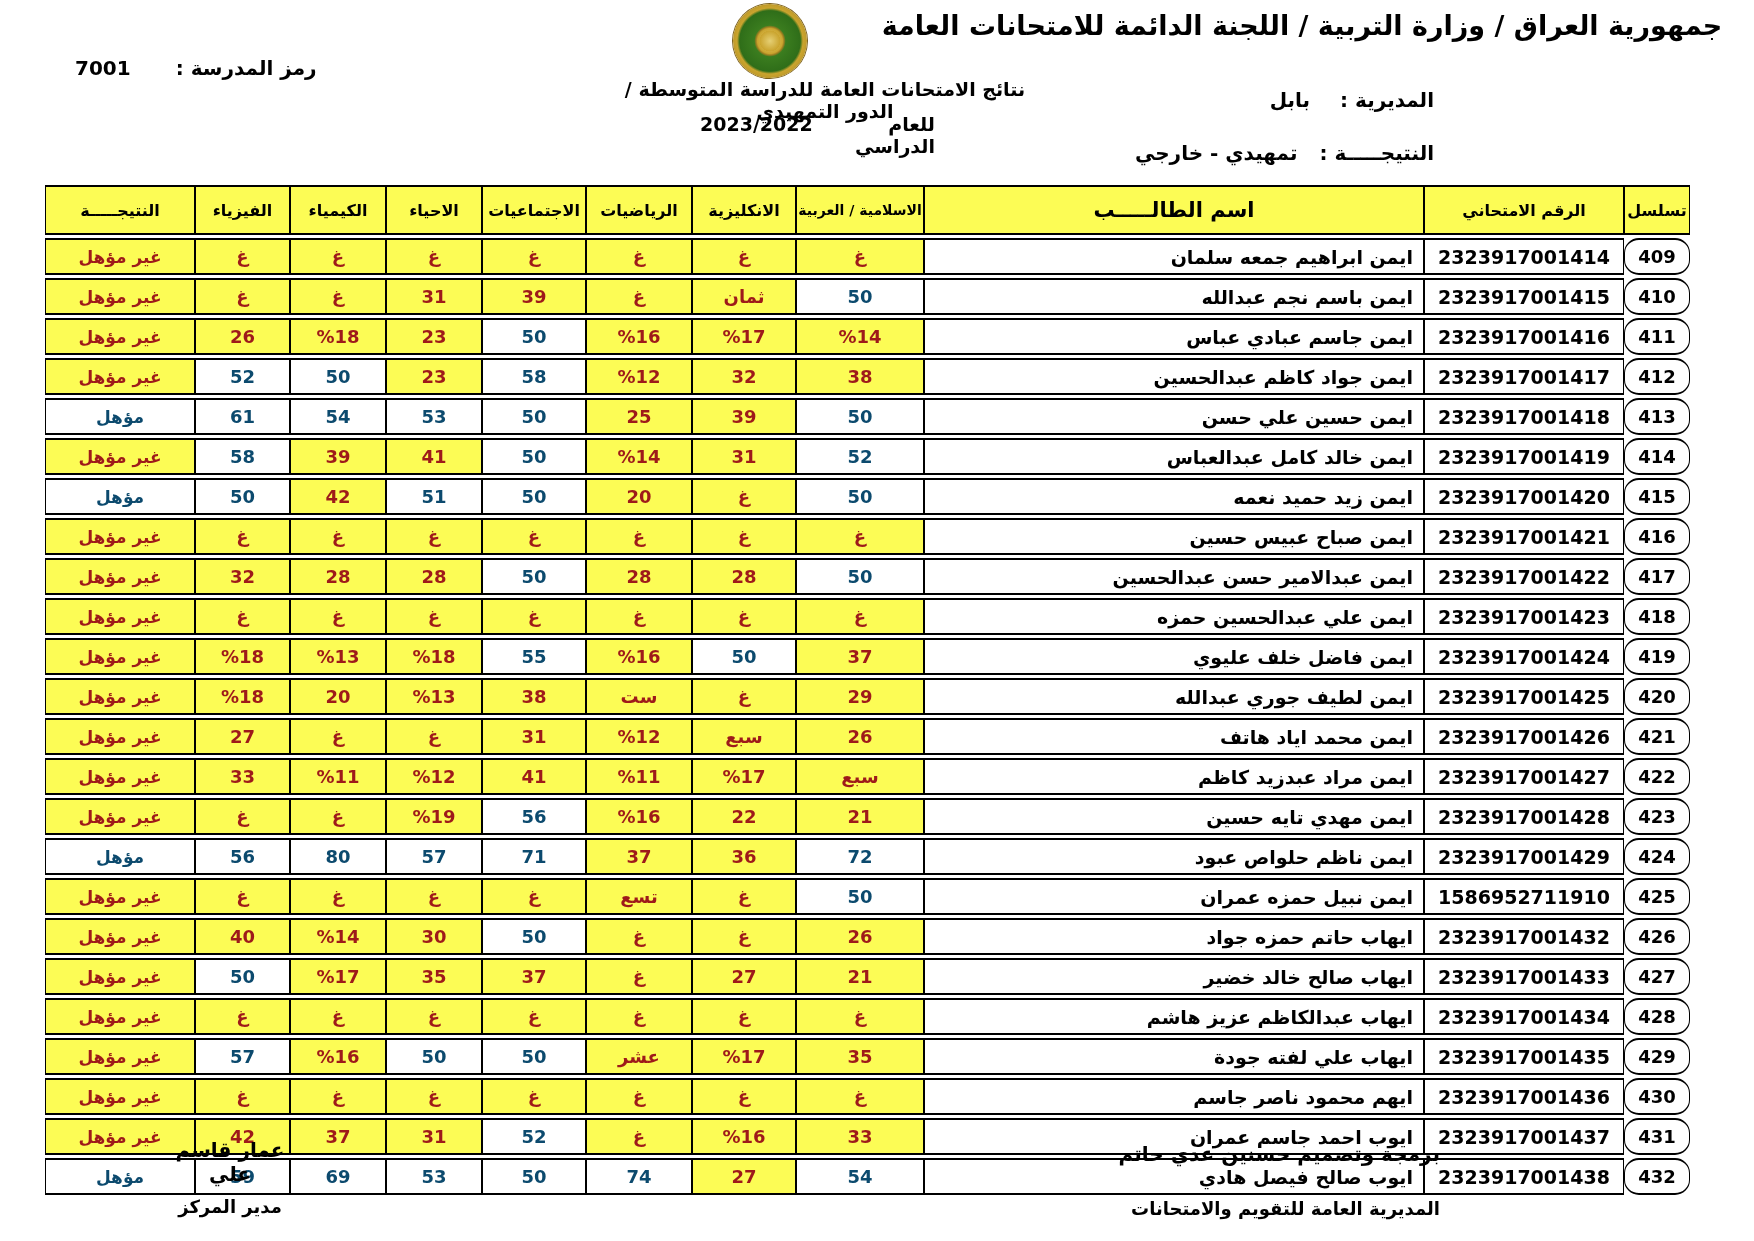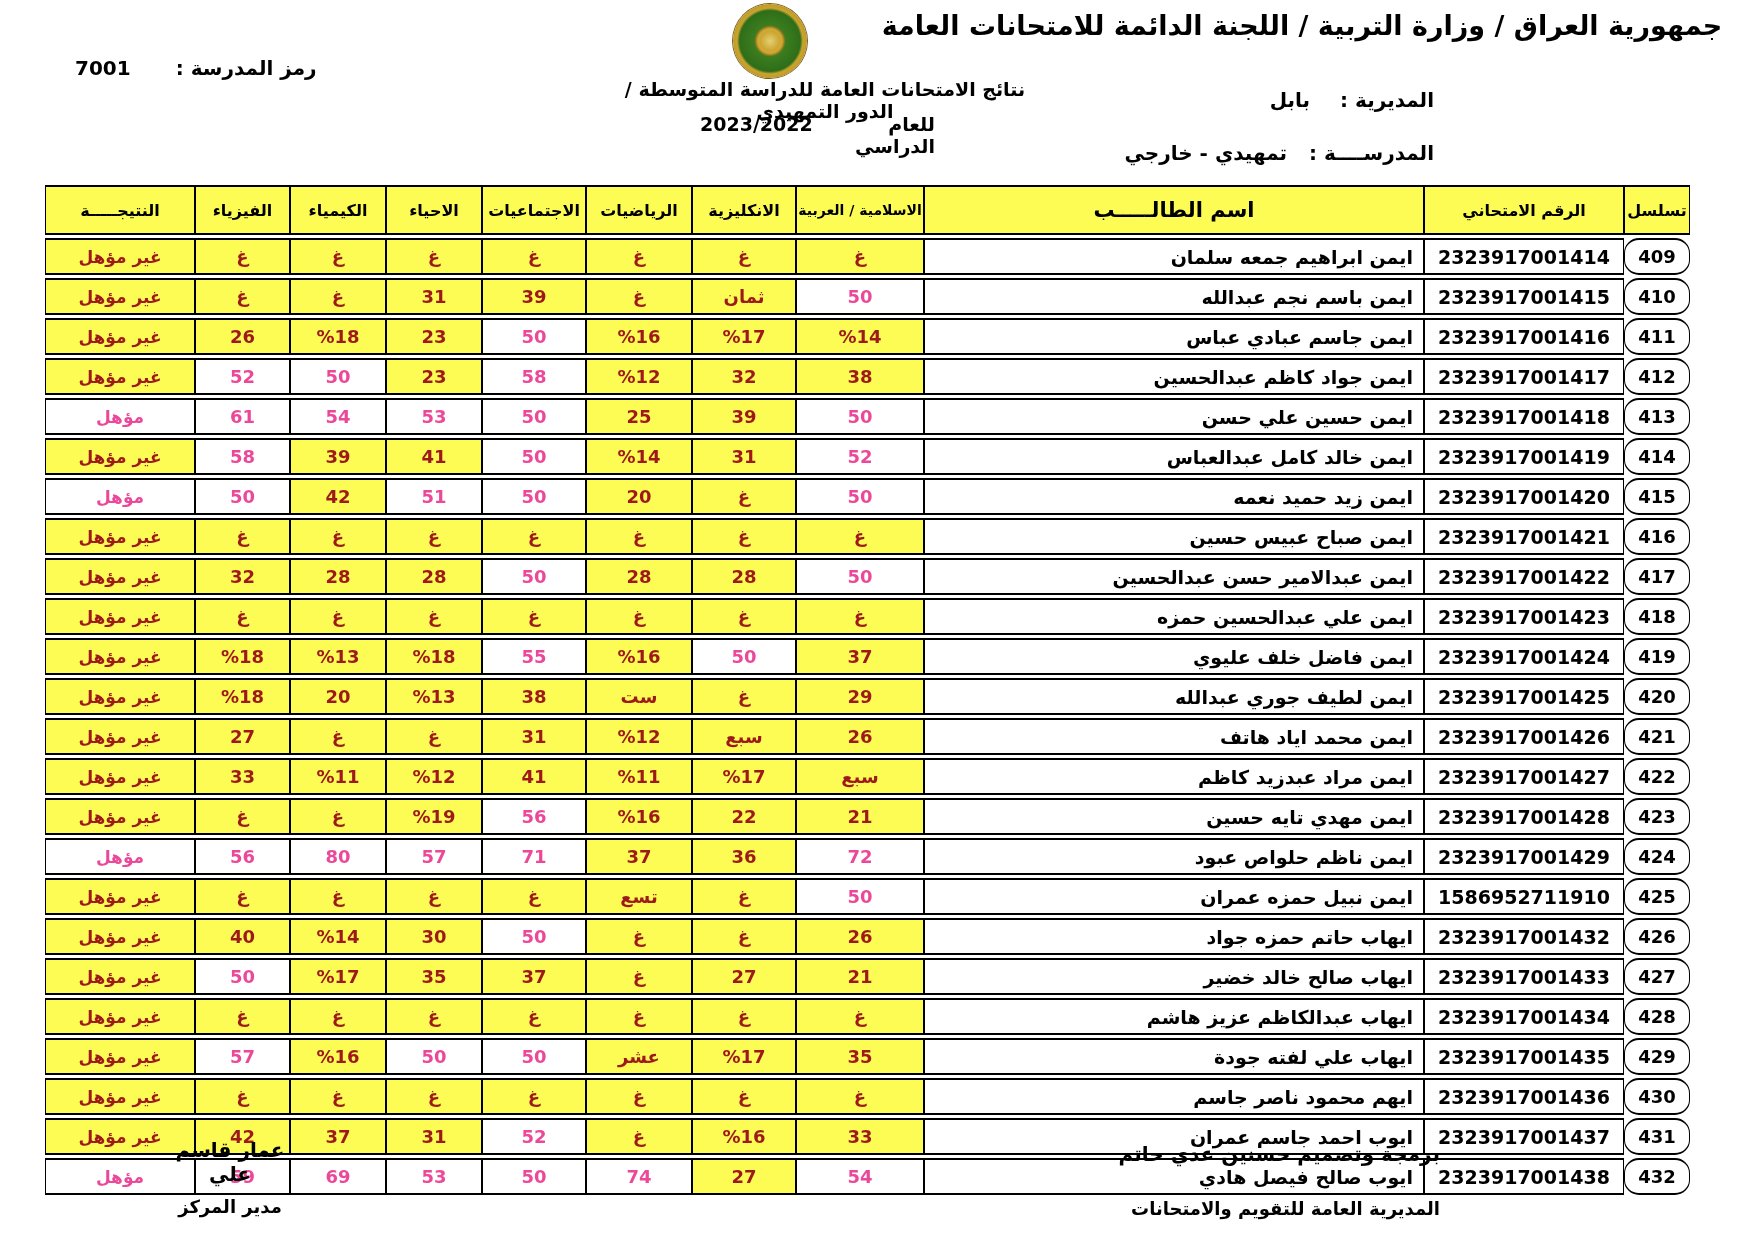--- a/index.html
+++ b/index.html
@@ -39,21 +39,21 @@
     font-weight:bold;
   }
   th{height:44px;background:var(--yellow);font-size:16px;}
   th.small{font-size:14px;}
   th.big{font-size:21px;margin-top:8px;}
   td{height:31px;font-size:18px;background:#fff;}
   td.name{text-align:right;padding:0 10px;font-size:19px;}
   td.exam{font-size:19px;}
   td.serial{font-size:18px;border-radius:15px;}
   td.fail{background:var(--yellow);color:var(--red);}
-  td.pass{background:#ffffff;color:#ec4899;}
+  td.pass{background:#ffffff;color:#0c4a6e;}
   td.result{font-size:17px;}
   
   .footer-prog{position:absolute;top:1142px;right:314px;font-size:20px;}
   .footer-dir{position:absolute;top:1198px;right:314px;font-size:18px;}
   .footer-sign-name{position:absolute;top:1138px;left:160px;width:140px;text-align:center;font-size:20px;}
   .footer-sign-title{position:absolute;top:1196px;left:160px;width:140px;text-align:center;font-size:18px;}
 </style>
 </head>
 <body>
 
@@ -73,21 +73,21 @@
   <div class="year-line">
     <span>للعام الدراسي</span>
     <span>2023/2022</span>
   </div>
 
   <div class="directorate-line">
     <span>المديرية :</span>
     <span>بابل</span>
   </div>
   <div class="school-line">
-    <span>المدرســــة :</span>
+    <span>النتيجـــــة :</span>
     <span>تمهيدي - خارجي</span>
   </div>
 
   <table class="results">
     <colgroup>
       <col style="width:66px">
         <col style="width:200px">
         <col style="width:500px">
         <col style="width:128px">
       <col style="width:104px">

